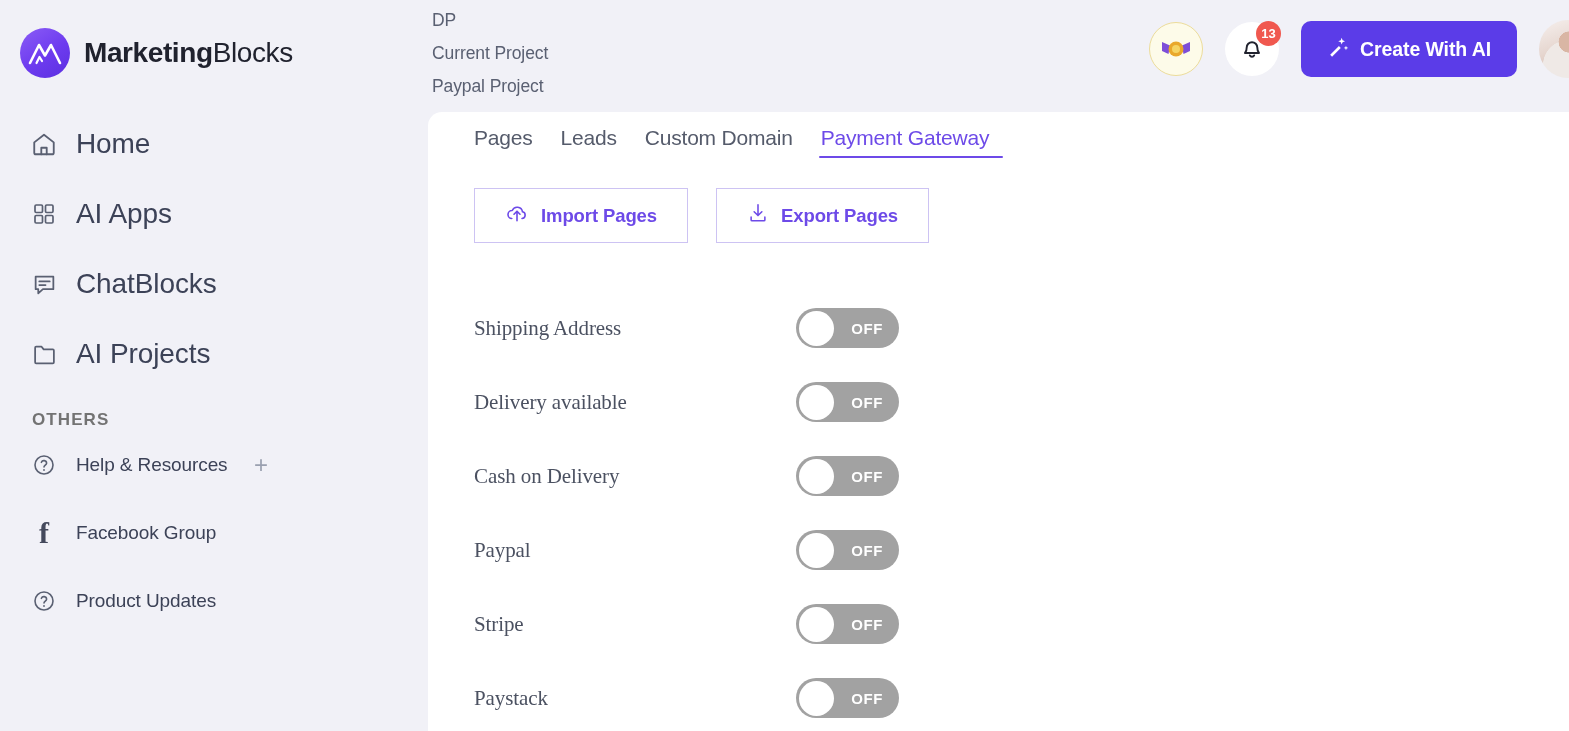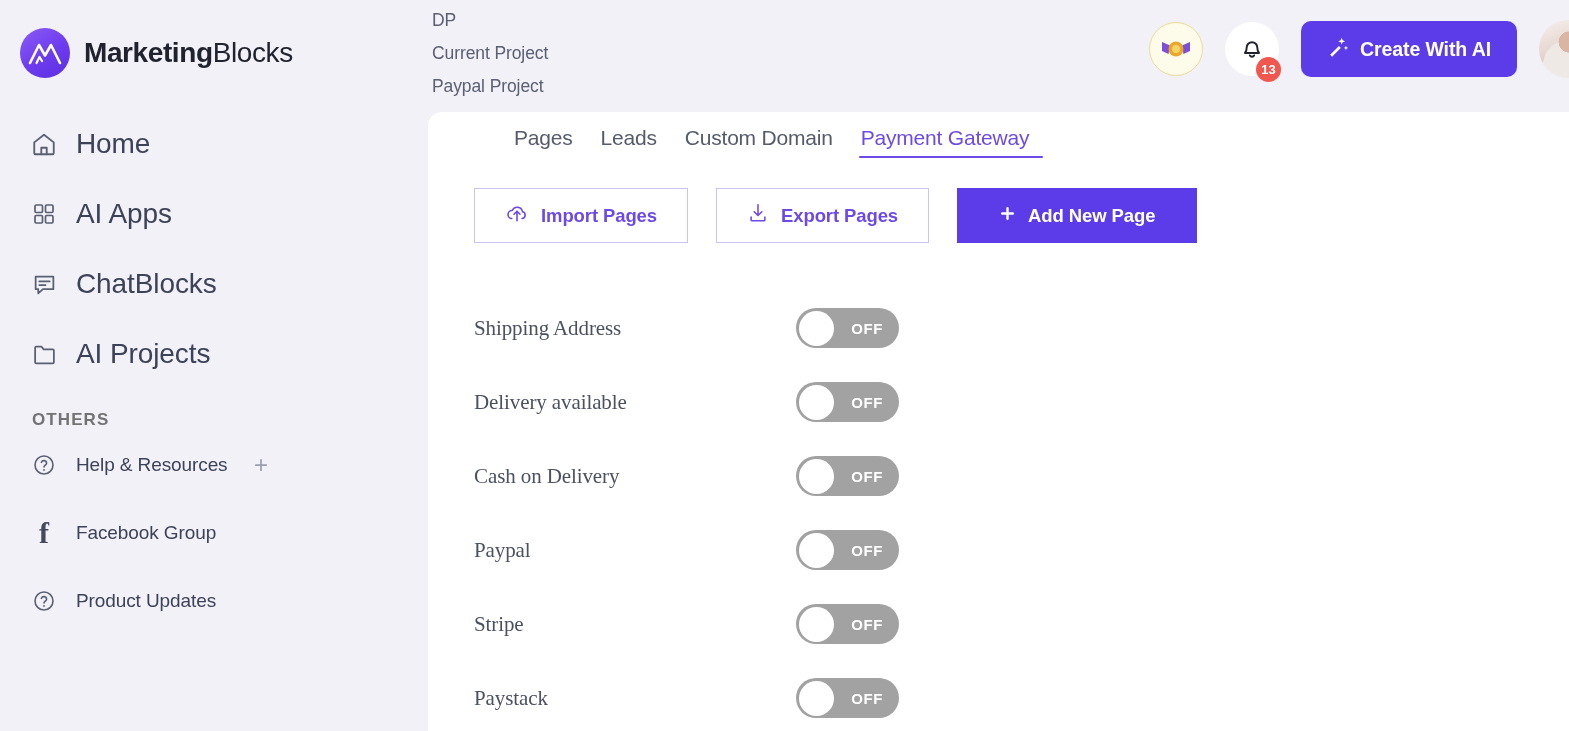--- a/index.html
+++ b/index.html
@@ -69,21 +69,21 @@
   }
   .bell-wrap {
     width:54px; height:54px; border-radius:50%; background:#ffffff;
     display:flex; align-items:center; justify-content:center; position:relative;
     cursor:pointer; flex:0 0 auto;
   }
   .bell-badge {
     position:absolute; top:-1px; right:-2px;
     min-width:25px; height:25px; padding:0 4px; border-radius:13px;
     background:#f0584f; color:#fff;
-    font-size:13px; font-weight:700; line-height:25px; text-align:center;margin-top:36px;
+    font-size:13px; font-weight:700; line-height:25px; text-align:center;
   }
   .create-btn {
     display:flex; align-items:center; gap:11px;
     height:56px; padding:0 26px; border-radius:10px;
     background:#5b3ce8; color:#fff; border:none; cursor:pointer;
     font-size:19.5px; font-weight:700; letter-spacing:-0.1px;
     white-space:nowrap;
   }
   .avatar {
     width:58px; height:58px; border-radius:50%; flex:0 0 auto;
@@ -99,21 +99,21 @@
   .content {
     position:absolute; left:428px; top:112px; right:0; bottom:0;
     background:#ffffff; border-radius:14px 0 0 0;
     padding:0 0 0 46px; overflow:hidden;
   }
   .tabs { display:flex; align-items:flex-end; gap:0; padding-top:14px; }
   .tab {
     font-size:21px; color:#555b6b; letter-spacing:-0.2px;
     padding:0 14px 8px 14px; cursor:pointer; position:relative; white-space:nowrap;
   }
-  .tab:first-child { padding-left:0;margin-left:40px; }
+  .tab:first-child { padding-left:0; }
   .tab.active { color:#6d4ae8; }
   .tab.active:after {
     content:""; position:absolute; left:12px; right:0; bottom:0;
     height:2.5px; background:#6d4ae8; border-radius:2px;
   }
 
   .btn-row { display:flex; align-items:center; gap:28px; margin-top:30px; }
   .btn {
     display:flex; align-items:center; justify-content:center; gap:12px;
     height:55px; border-radius:0; cursor:pointer; white-space:nowrap;
@@ -306,28 +306,20 @@
       <button class="btn outline">
         <span>
           <svg width="22" height="22" viewBox="0 0 24 24" fill="none" stroke="#6d4ae8" stroke-width="1.7" stroke-linecap="round" stroke-linejoin="round">
             <path d="M12 3 V14.5 M7.8 10.6 L12 14.8 L16.2 10.6"></path>
             <path d="M4.5 16.5 v3 a1 1 0 0 0 1 1 h13 a1 1 0 0 0 1 -1 v-3"></path>
           </svg>
         </span>
         <span>Export Pages</span>
       </button>
 
-      <button class="btn primary">
-        <span>
-          <svg width="17" height="17" viewBox="0 0 24 24" fill="none" stroke="#ffffff" stroke-width="3.4" stroke-linecap="round">
-            <path d="M12 4.5 V19.5 M4.5 12 H19.5"></path>
-          </svg>
-        </span>
-        <span>Add New Page</span>
-      </button>
     </div>
 
     <div class="toggle-list">
 
       <div class="toggle-row">
         <span class="toggle-label">Shipping Address</span>
         <span class="switch">
           <span class="knob"></span>
           <span class="state">OFF</span>
         </span>

